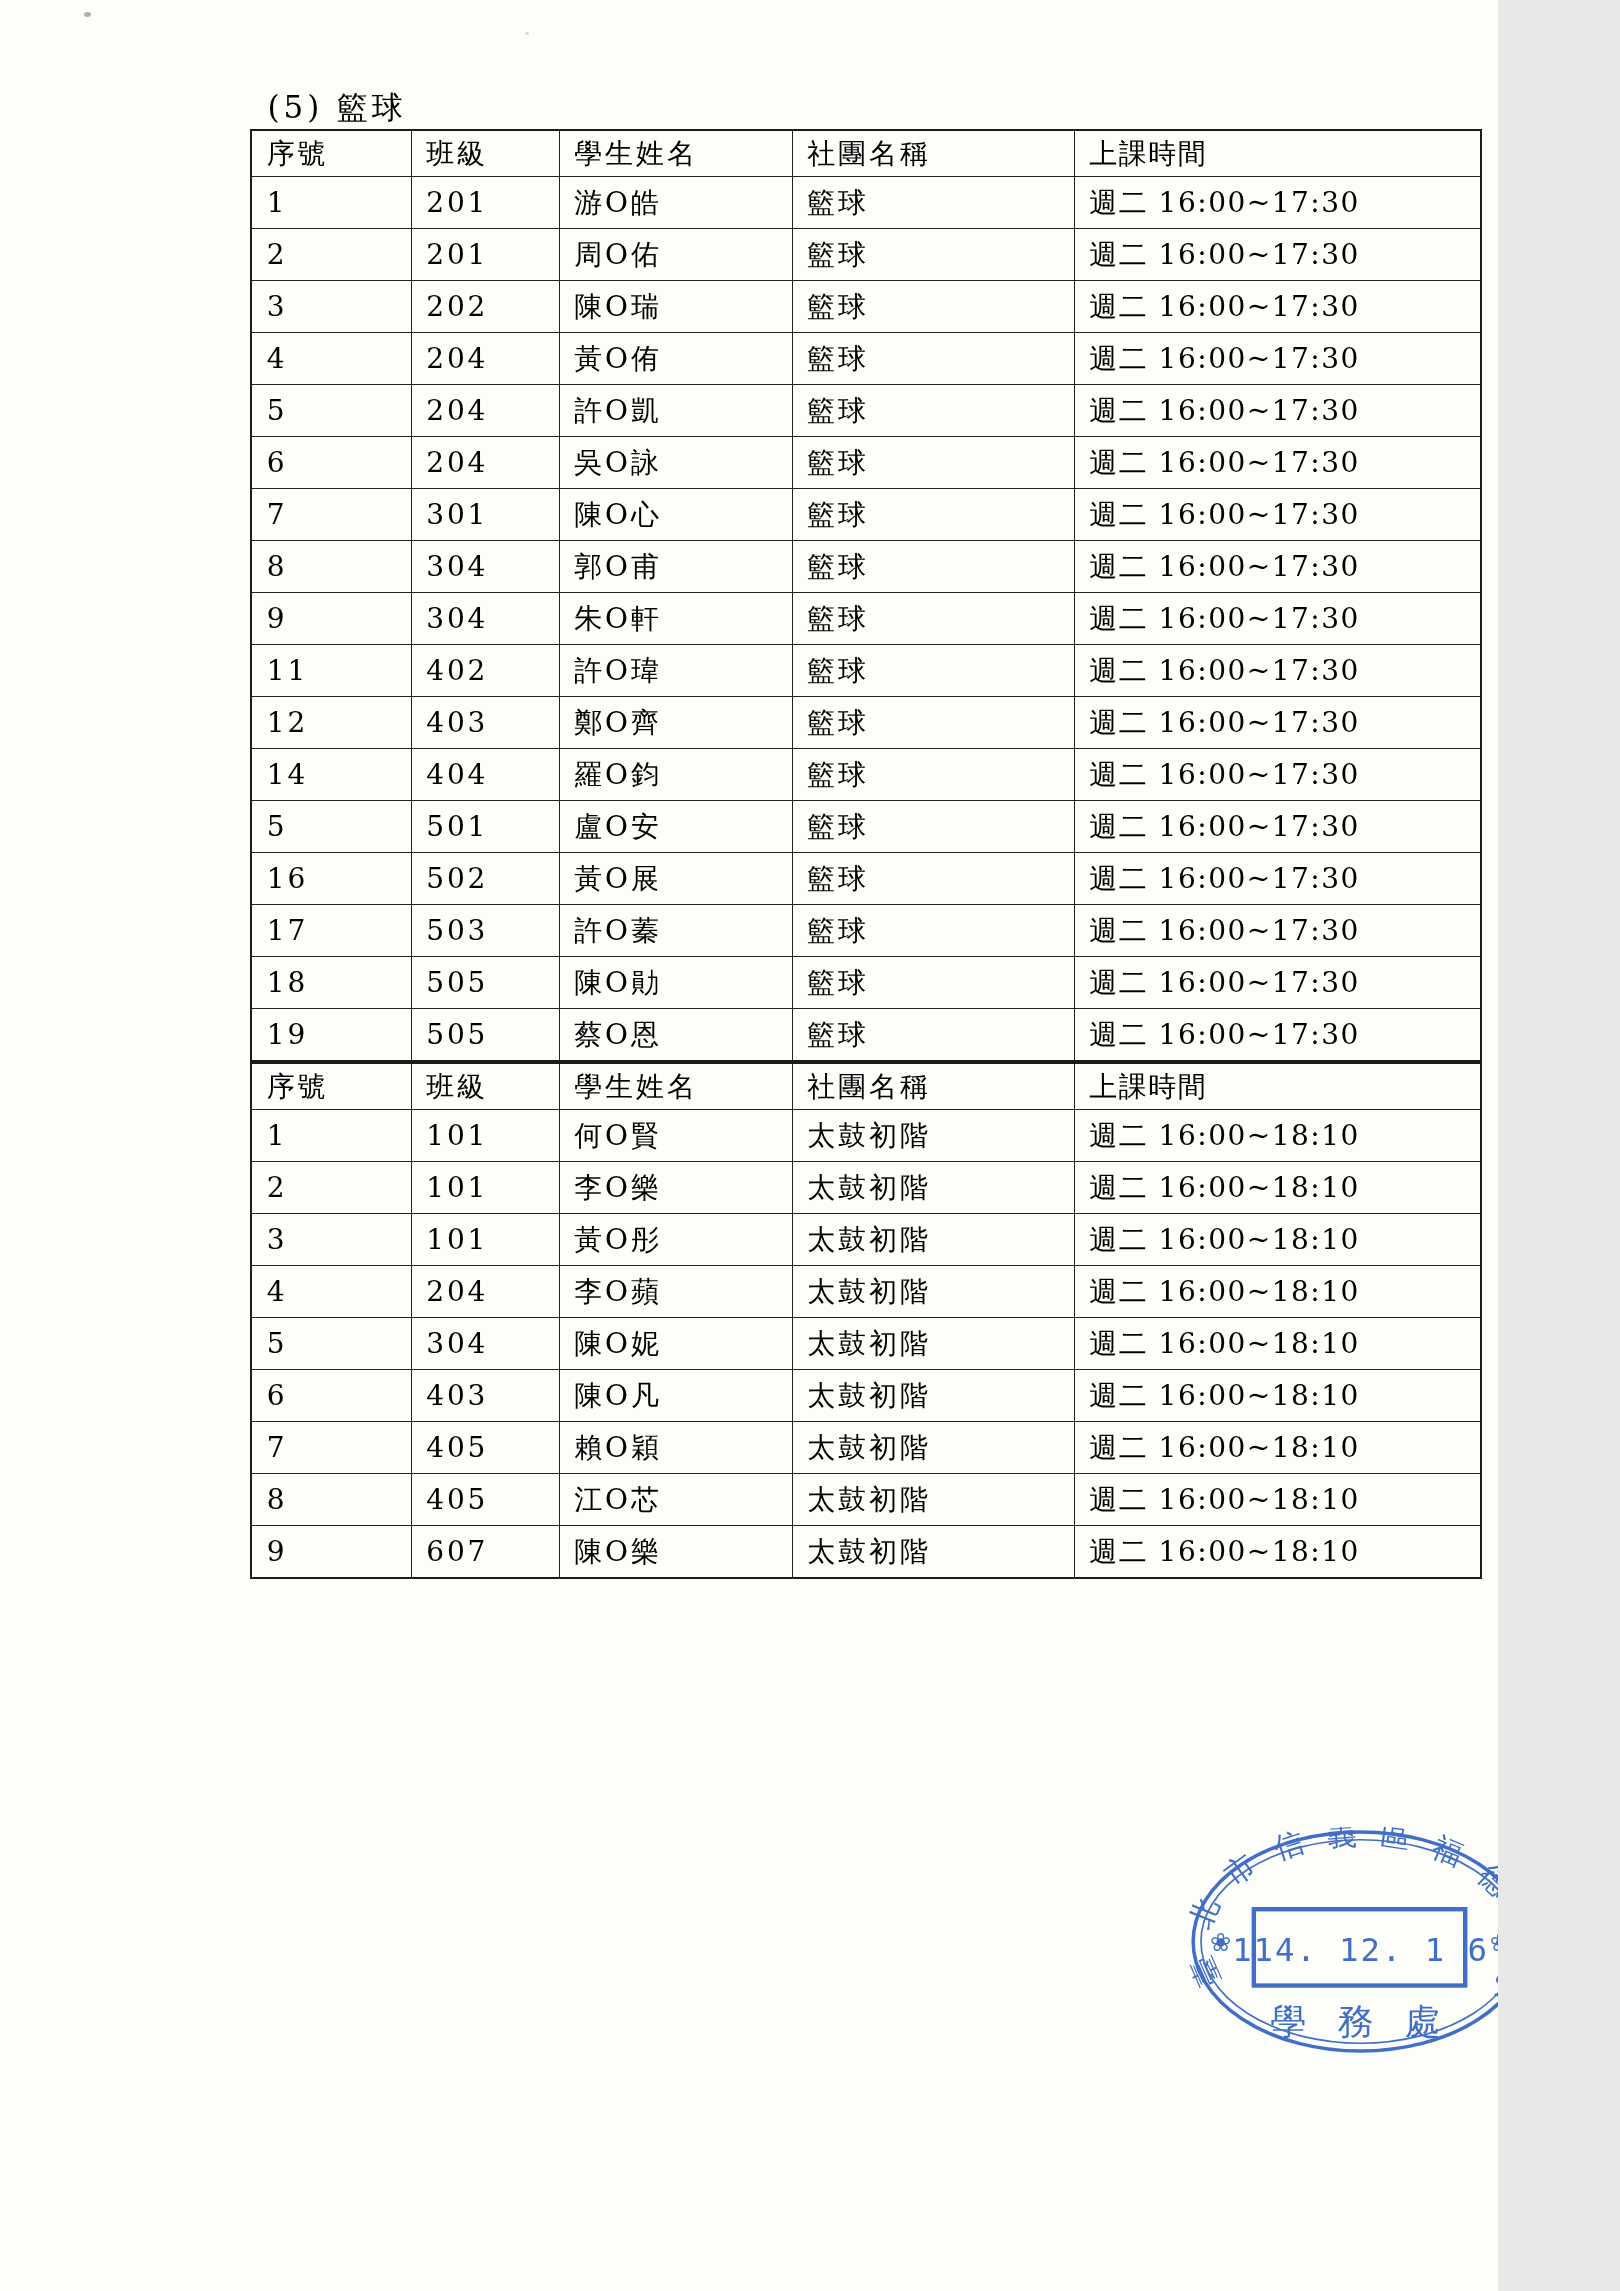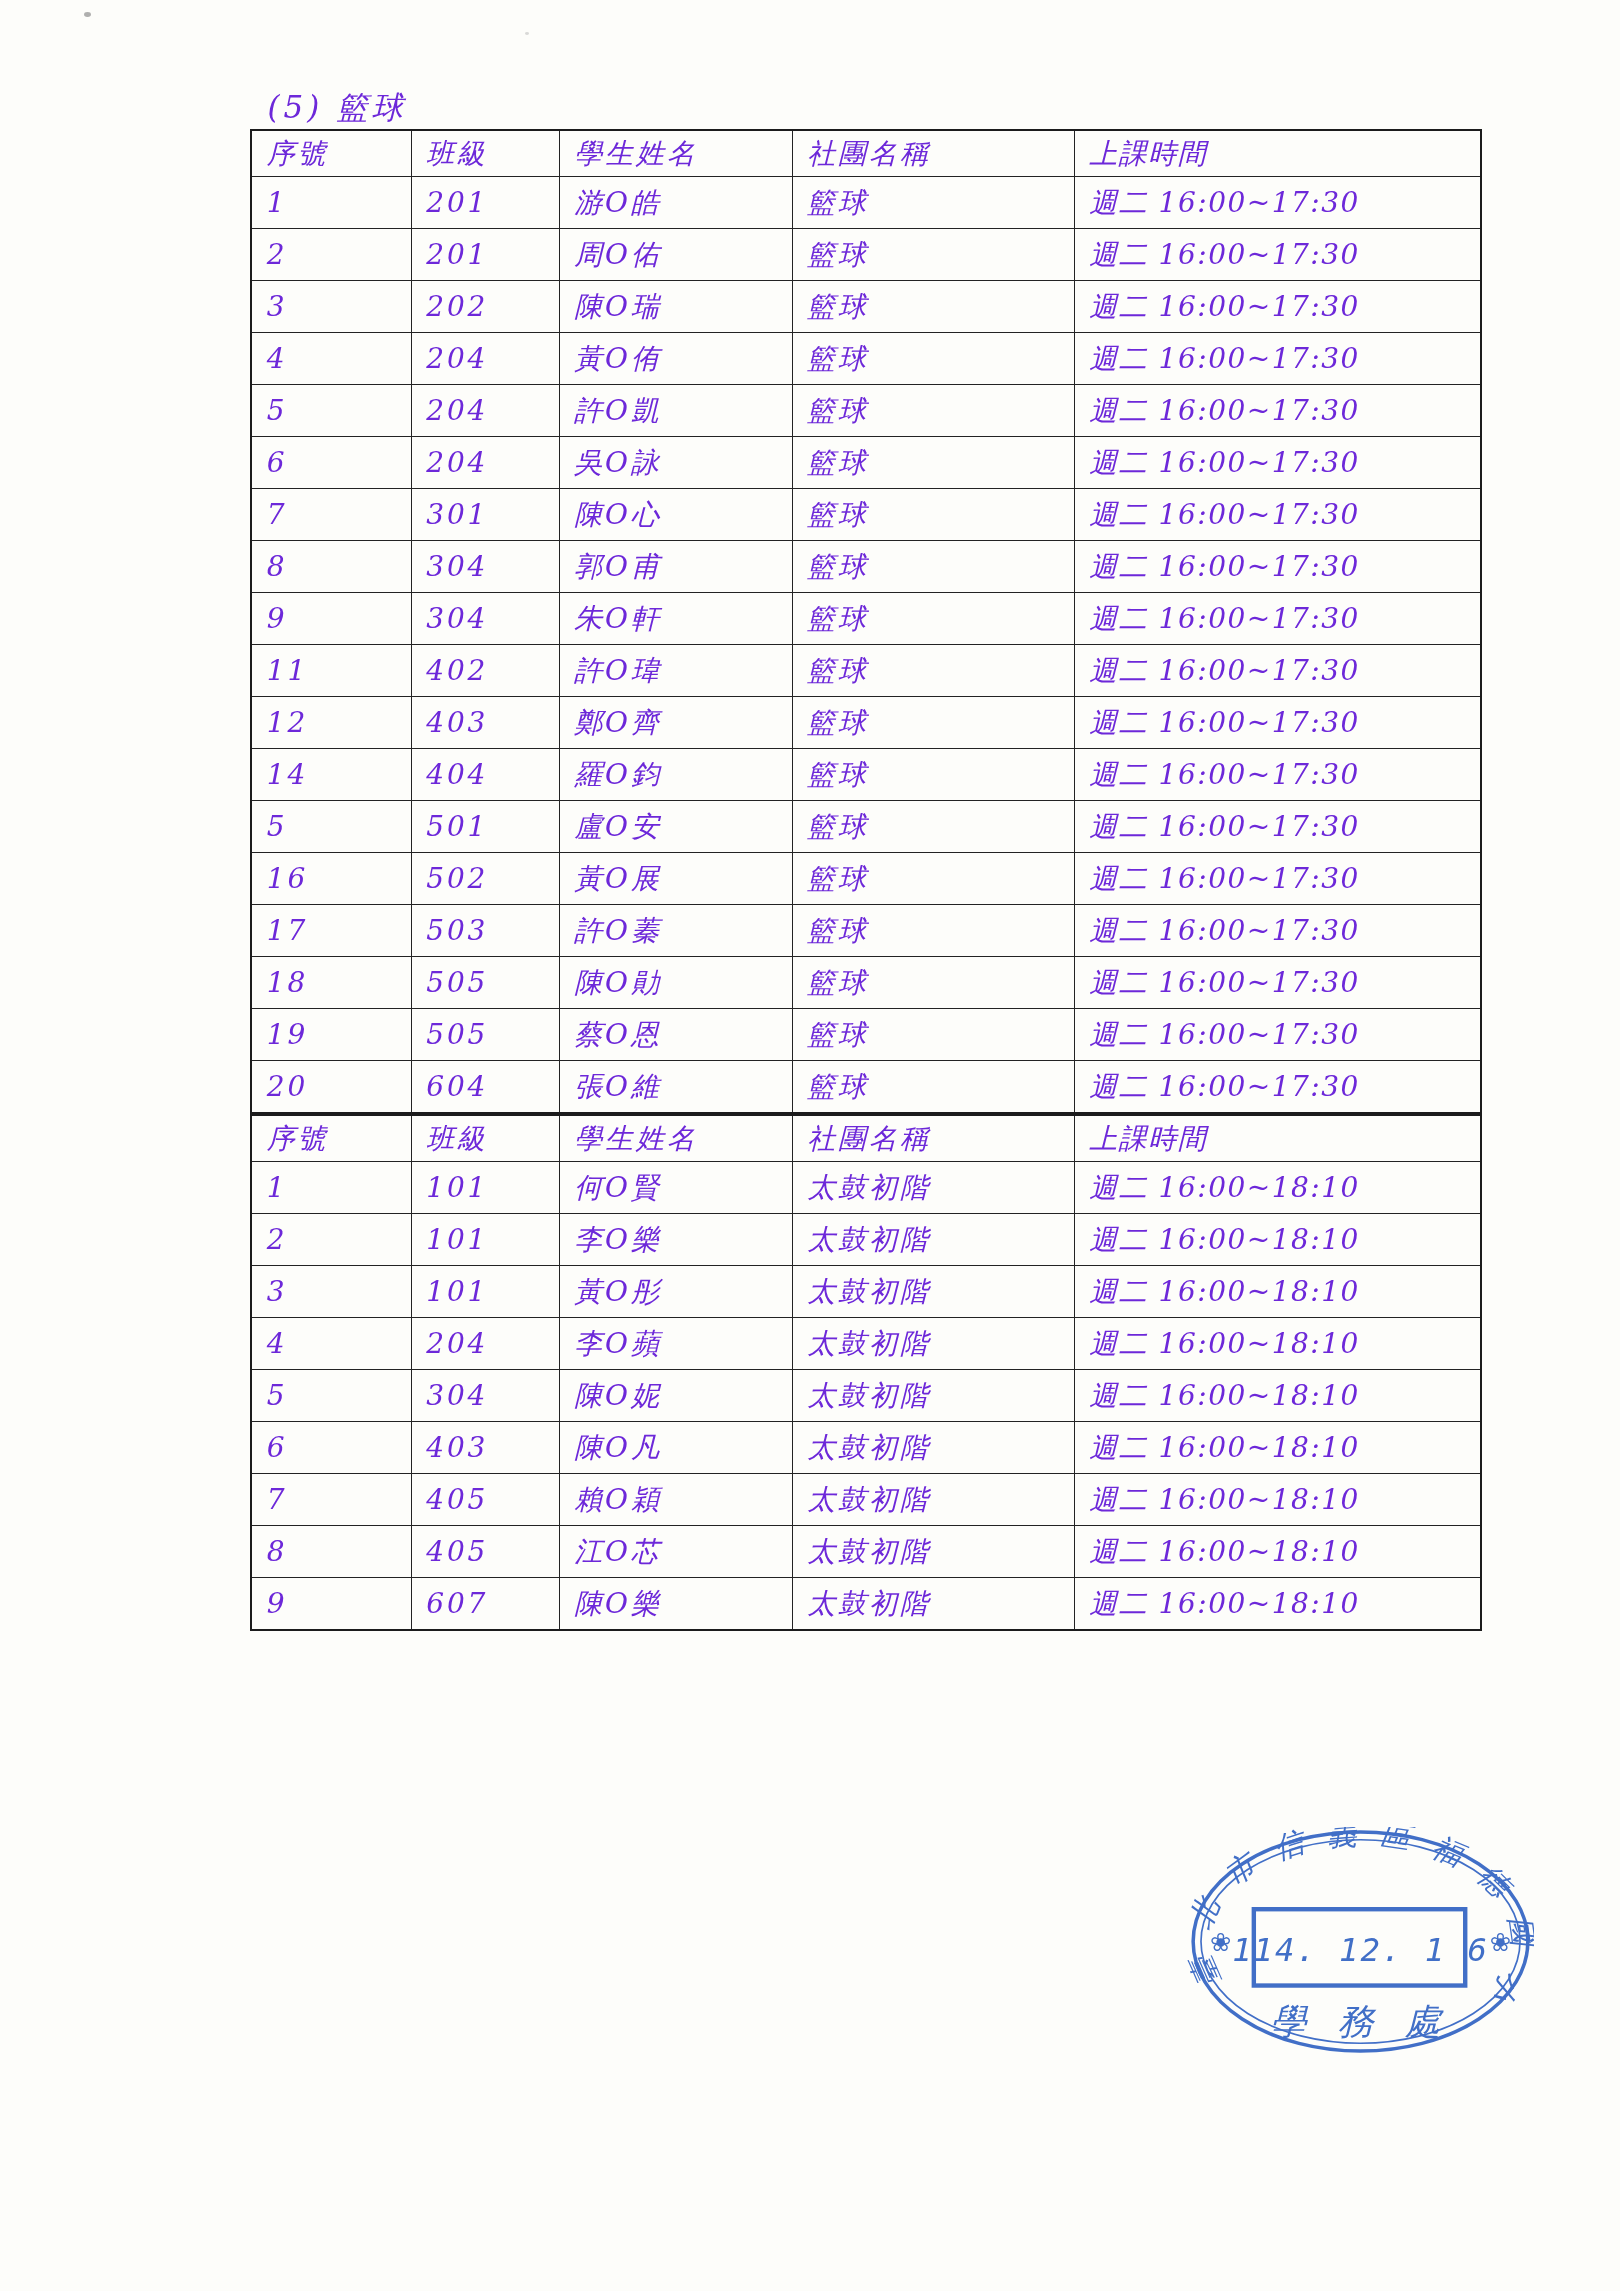--- a/index.html
+++ b/index.html
@@ -1,23 +1,22 @@
 <!DOCTYPE html>
 <html><head>
 <meta charset="utf-8">
 <style>
   html,body{margin:0;padding:0;background:#e8e8e8;}
   .page{
     position:relative;
-    width:1620px;height:2292px;
+    width:1498px;height:2292px;
     background:#fdfdfa;
     font-family:"DejaVu Serif","Liberation Serif",serif;
-    color:#6d28d9;
+    color:#000000;
     overflow:hidden;
-    font-style:italic;
   }
   .content{position:absolute;left:250px;top:86px;width:1230px;}
   .section-title{
     height:43px;line-height:43px;
     padding-left:17.6px;
     font-size:31px;letter-spacing:3.9px;
     white-space:pre;
   }
   .section-title.second{height:49px;line-height:49px;}
   table.roster{
@@ -184,27 +183,20 @@
             <td class="c3">籃球</td>
             <td class="c4">週二 16:00~17:30</td>
           </tr>
           <tr>
             <td class="c0">19</td>
             <td class="c1">505</td>
             <td class="c2">蔡O恩</td>
             <td class="c3">籃球</td>
             <td class="c4">週二 16:00~17:30</td>
           </tr>
-          <tr>
-            <td class="c0">20</td>
-            <td class="c1">604</td>
-            <td class="c2">張O維</td>
-            <td class="c3">籃球</td>
-            <td class="c4">週二 16:00~17:30</td>
-          </tr>
         </tbody>
     </table>
 
 
     <table class="roster">
       <colgroup>
         <col class="w0">
           <col class="w1">
           <col class="w2">
           <col class="w3">

